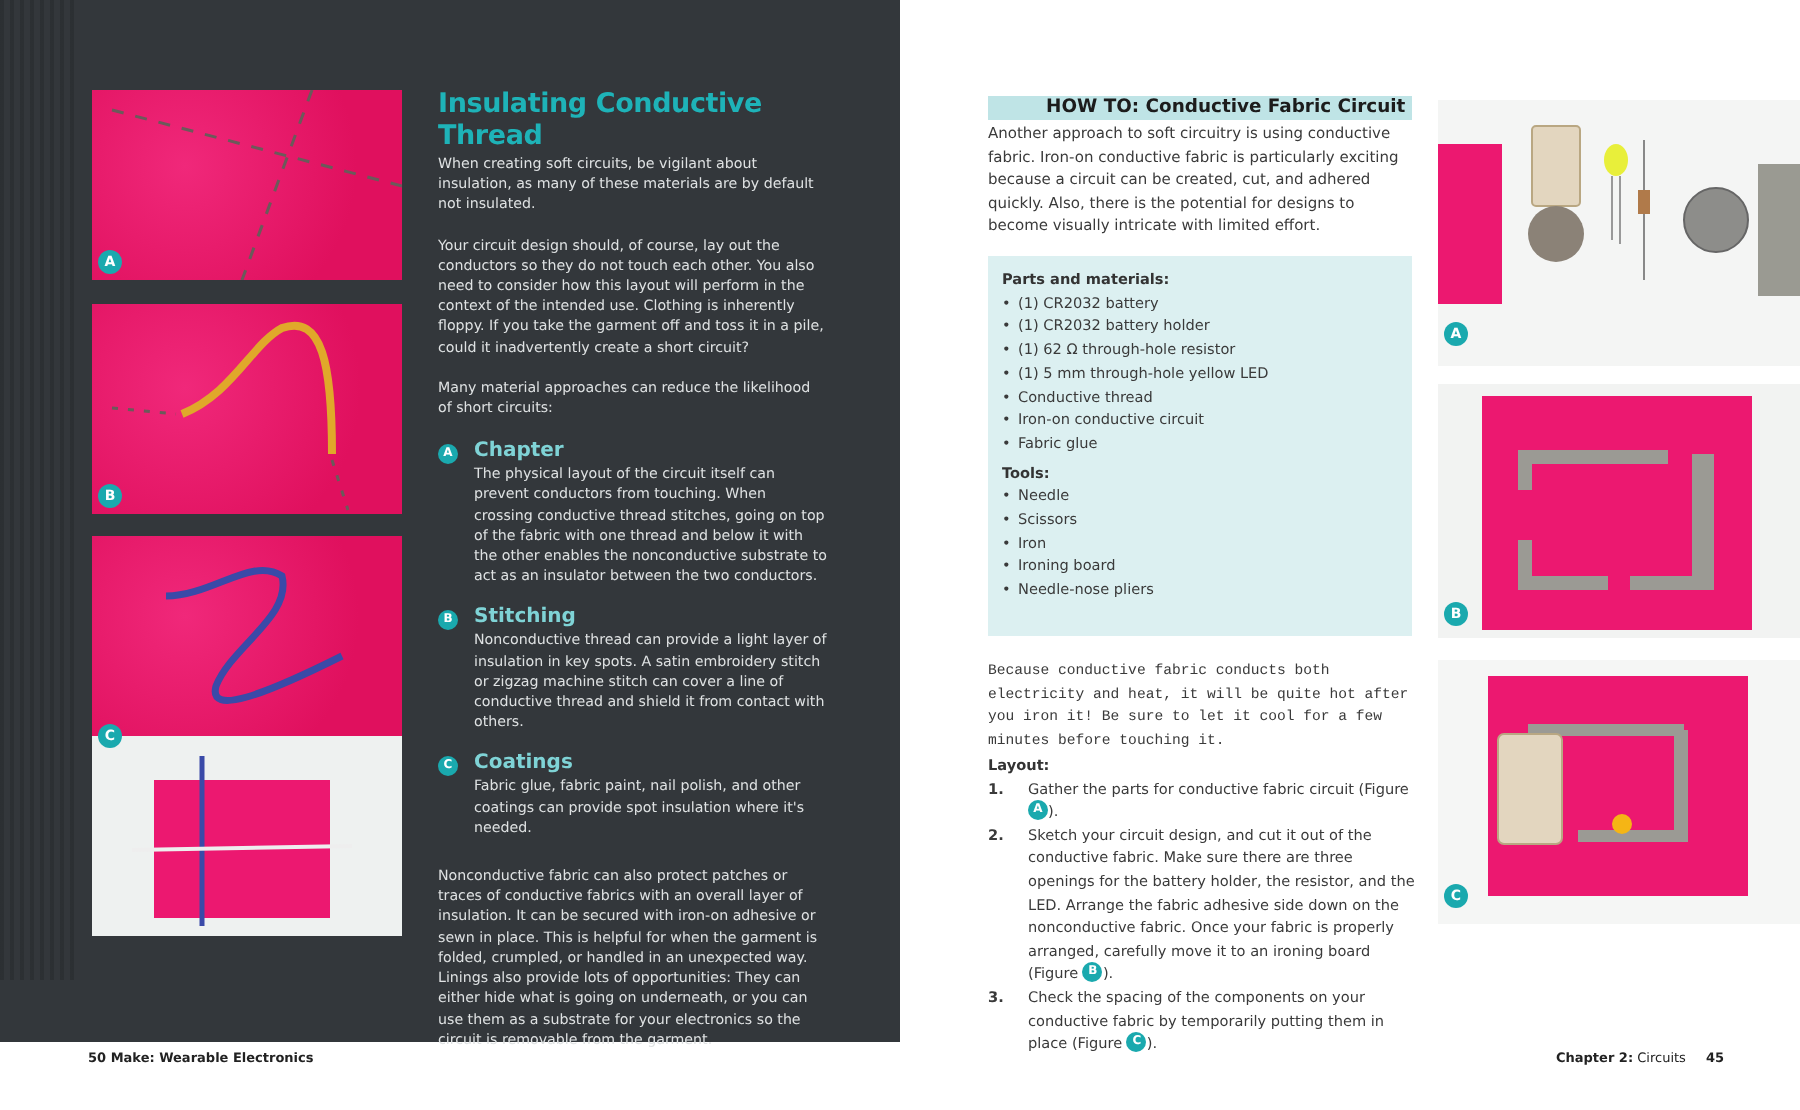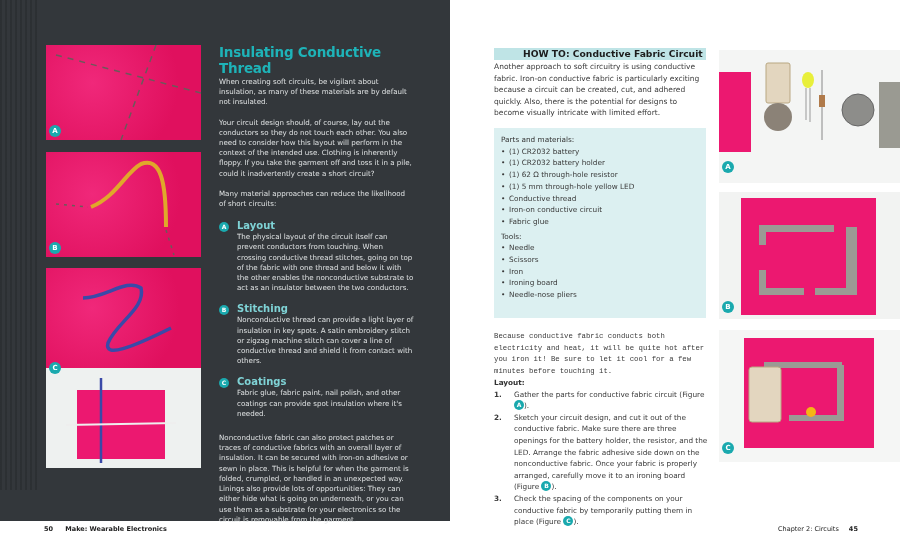--- a/index.html
+++ b/index.html
@@ -21,45 +21,45 @@
   .badge.inline { position: relative; display: inline-block; vertical-align: middle; top: -1px; width: 10px; height: 10px; line-height: 10px; font-size: 6px; }
 
   .left-text { position: absolute; left: 219px; top: 44px; width: 195px; color: #dfe2e3; font-size: 7.1px; line-height: 10.2px; }
   .left-title { color: #1eb3b8; font-size: 13.5px; font-weight: bold; line-height: 16px; margin-bottom: 1px; letter-spacing: -0.2px; }
   .left-text p { margin-bottom: 10px; }
   .sub { position: relative; padding-left: 18px; margin-bottom: 9px; }
   .sub .badge { left: 0; top: 3px; width: 10px; height: 10px; line-height: 10px; font-size: 6px; }
   .sub-title { color: #7fd3d6; font-size: 10px; font-weight: bold; line-height: 13px; }
 
   .left-footer { position: absolute; left: 44px; top: 525px; font-size: 6.5px; font-weight: bold; color: #222; }
-  .left-footer .num { margin-right: 10px; }
+  .left-footer .num { margin-right: 0; }
 
   
   .howto-bar { position: absolute; left: 494px; top: 48px; width: 212px; height: 12px; background: #bfe4e6; }
   .howto-title { position: absolute; left: 523px; top: 48px; font-size: 9.2px; font-weight: bold; color: #1c1c1c; line-height: 12px; }
   .right-intro { position: absolute; left: 494px; top: 61px; width: 215px; font-size: 7.5px; line-height: 11.6px; color: #3a3a3a; }
   .parts-box { position: absolute; left: 494px; top: 128px; width: 212px; height: 190px; background: #dcf0f1; padding: 6px 7px; font-size: 7.3px; line-height: 11.7px; color: #3a3a3a; }
-  .box-head { font-weight: normal; color: #333; }
+  .box-head { font-weight: bold; color: #333; }
   .parts-box ul { list-style: none; }
   .parts-box li { position: relative; padding-left: 8px; }
   .parts-box li::before { content: "•"; position: absolute; left: 0; top: 0; }
   .tools-head { margin-top: 3px; }
   .heat-note { position: absolute; left: 494px; top: 331px; width: 215px; font-size: 7.3px; line-height: 11.6px; color: #3a3a3a; font-family: Liberation Mono, monospace; }
   .steps { position: absolute; left: 494px; top: 377px; width: 215px; font-size: 7.3px; line-height: 11.6px; color: #3a3a3a; }
   .steps-head { font-weight: bold; color: #333; }
   .step { position: relative; padding-left: 20px; }
   .step-num { position: absolute; left: 0; top: 0; font-weight: bold; }
 
   .right-photo { position: absolute; overflow: hidden; }
   .rp-a { left: 719px; top: 50px; width: 181px; height: 133px; background: #f4f5f4; }
   .rp-b { left: 719px; top: 192px; width: 181px; height: 127px; background: #f2f3f2; }
   .rp-c { left: 719px; top: 330px; width: 181px; height: 132px; background: #f5f6f5; }
 
   .right-footer { position: absolute; left: 778px; top: 525px; font-size: 6.5px; color: #222; }
-  .right-footer .chap { font-weight: normal; }
+  .right-footer .chap { font-weight: bold; }
   .right-footer .num { font-weight: bold; margin-left: 8px; }
 </style>
 </head>
 <body>
 
 <div class="left-page">
   <div class="stripes"></div>
 
   <div class="photo photo-a felt">
     <svg width="155" height="95">
@@ -93,21 +93,21 @@
   </div>
 
   <div class="left-text">
     <div class="left-title">Insulating Conductive Thread</div>
     <p>When creating soft circuits, be vigilant about insulation, as many of these materials are by default not insulated.</p>
     <p>Your circuit design should, of course, lay out the conductors so they do not touch each other. You also need to consider how this layout will perform in the context of the intended use. Clothing is inherently floppy. If you take the garment off and toss it in a pile, could it inadvertently create a short circuit?</p>
     <p>Many material approaches can reduce the likelihood of short circuits:</p>
 
     <div class="sub">
       <span class="badge">A</span>
-      <div class="sub-title">Layout</div>
+      <div class="sub-title">Chapter</div>
       <div>The physical layout of the circuit itself can prevent conductors from touching. When crossing conductive thread stitches, going on top of the fabric with one thread and below it with the other enables the nonconductive substrate to act as an insulator between the two conductors.</div>
     </div>
     <div class="sub">
       <span class="badge">B</span>
       <div class="sub-title">Stitching</div>
       <div>Nonconductive thread can provide a light layer of insulation in key spots. A satin embroidery stitch or zigzag machine stitch can cover a line of conductive thread and shield it from contact with others.</div>
     </div>
     <div class="sub" style="margin-bottom:14px;">
       <span class="badge">C</span>
       <div class="sub-title">Coatings</div>

